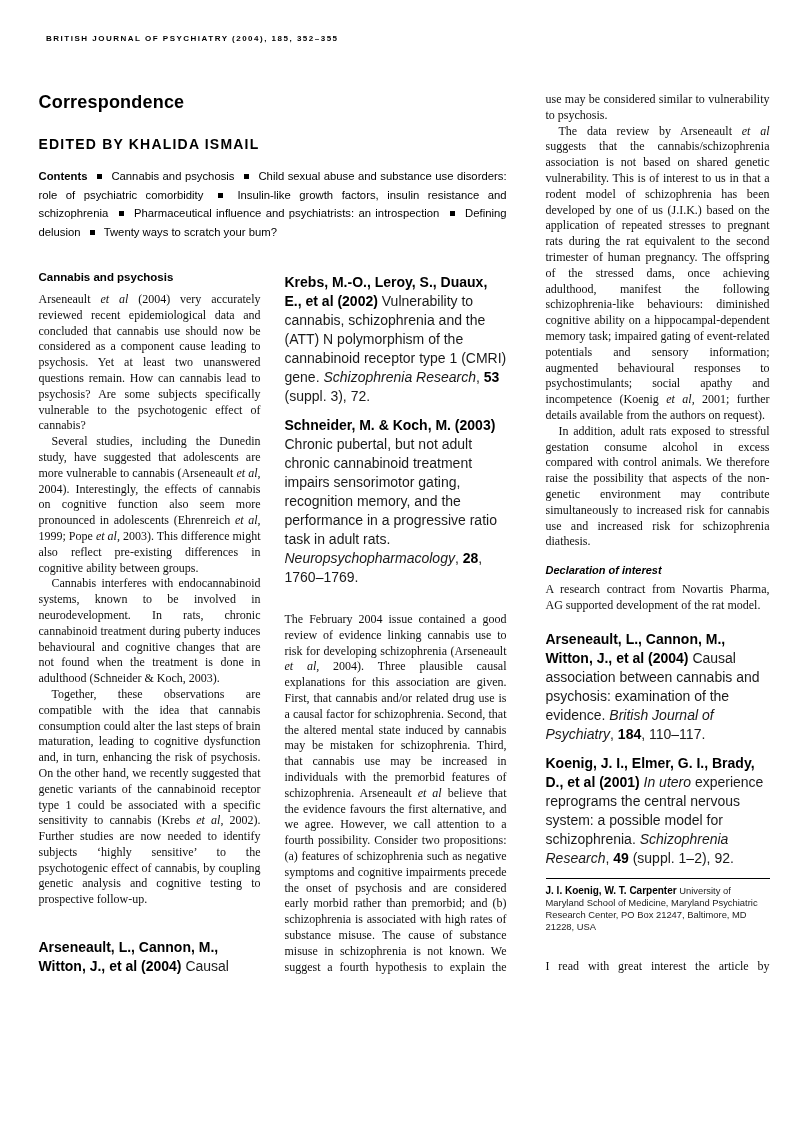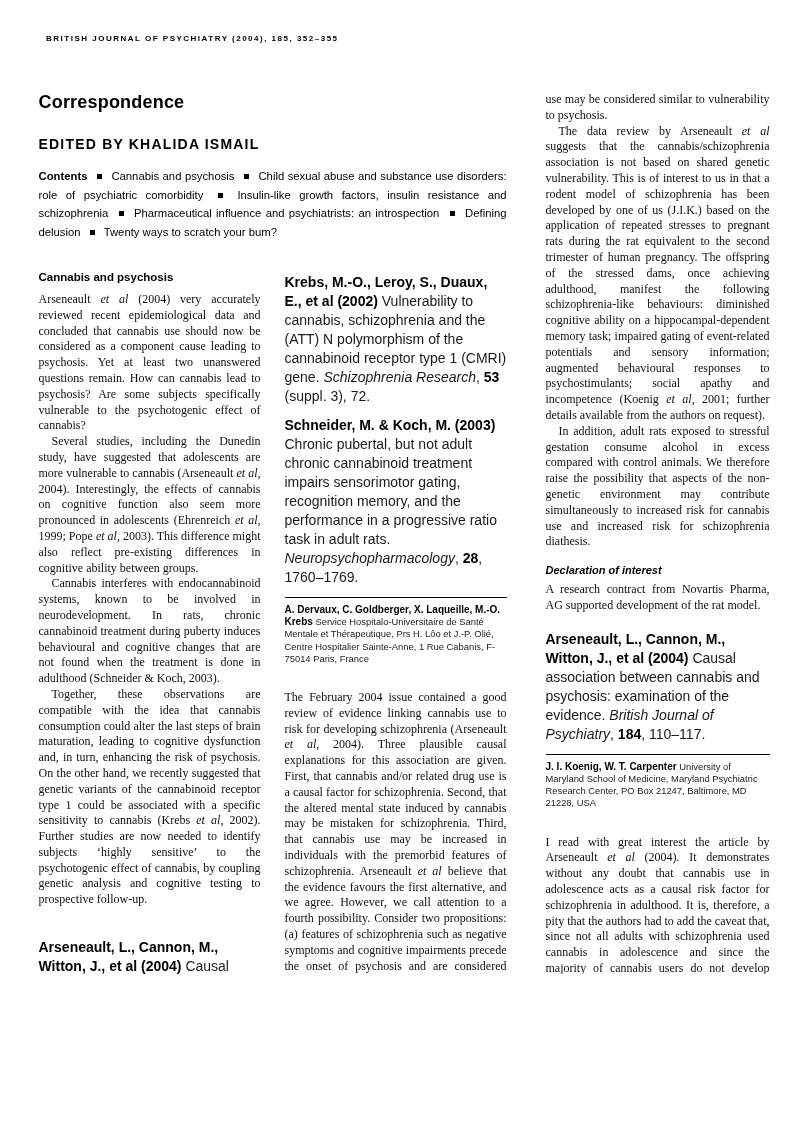--- a/index.html
+++ b/index.html
@@ -109,37 +109,35 @@
             <p class="ref"><b>Arseneault, L., Cannon, M., Witton, J., et al (2004)</b> Causal association between cannabis and psychosis: examination of the evidence. <i>British Journal of Psychiatry</i>, <b>184</b>, 110–117.</p>
             <p class="ref"><b>Ehrenreich, H., Rinn, T., Kunert, H. J., et al (1999)</b> Specific attentional dysfunction in adults following early start of cannabis use. <i>Psychopharmacology</i>, <b>142</b>, 295–301.</p>
           </div>
         </div>
 
         <div class="col">
           <div class="refs refs-top">
             <p class="ref"><b>Krebs, M.-O., Leroy, S., Duaux, E., et al (2002)</b> Vulnerability to cannabis, schizophrenia and the (ATT) N polymorphism of the cannabinoid receptor type 1 (CMRI) gene. <i>Schizophrenia Research</i>, <b>53</b> (suppl. 3), 72.</p>
             <p class="ref"><b>Schneider, M. &amp; Koch, M. (2003)</b> Chronic pubertal, but not adult chronic cannabinoid treatment impairs sensorimotor gating, recognition memory, and the performance in a progressive ratio task in adult rats. <i>Neuropsychopharmacology</i>, <b>28</b>, 1760–1769.</p>
           </div>
-          <div class="sig">
-            <p class="sig-text"><b>A. Dervaux, C. Goldberger, X. Laqueille, M.-O. Krebs</b> Service Hospitalo-Universitaire de Santé Mentale et Thérapeutique, Prs H. Lôo et J.-P. Olié, Centre Hospitalier Sainte-Anne, 1 Rue Cabanis, F-75014 Paris, France</p>
-          </div>
           <p class="body letter-start">The February 2004 issue contained a good review of evidence linking cannabis use to risk for developing schizophrenia (Arseneault <i>et al</i>, 2004). Three plausible causal explanations for this association are given. First, that cannabis and/or related drug use is a causal factor for schizophrenia. Second, that the altered mental state induced by cannabis may be mistaken for schizophrenia. Third, that cannabis use may be increased in individuals with the premorbid features of schizophrenia. Arseneault <i>et al</i> believe that the evidence favours the first alternative, and we agree. However, we call attention to a fourth possibility. Consider two propositions: (a) features of schizophrenia such as negative symptoms and cognitive impairments precede the onset of psychosis and are considered early morbid rather than premorbid; and (b) schizophrenia is associated with high rates of substance misuse. The cause of substance misuse in schizophrenia is not known. We suggest a fourth hypothesis to explain the cannabis/schizophrenia association. Substance misuse may be a morbid manifestation of some forms of schizophrenia. Vulnerability to substance</p>
         </div>
 
       </div>
     </div>
 
     <div class="col col3">
       <p class="body">use may be considered similar to vulnerability to psychosis.</p>
       <p class="body indent">The data review by Arseneault <i>et al</i> suggests that the cannabis/schizophrenia association is not based on shared genetic vulnerability. This is of interest to us in that a rodent model of schizophrenia has been developed by one of us (J.I.K.) based on the application of repeated stresses to pregnant rats during the rat equivalent to the second trimester of human pregnancy. The offspring of the stressed dams, once achieving adulthood, manifest the following schizophrenia-like behaviours: diminished cognitive ability on a hippocampal-dependent memory task; impaired gating of event-related potentials and sensory information; augmented behavioural responses to psychostimulants; social apathy and incompetence (Koenig <i>et al</i>, 2001; further details available from the authors on request).</p>
       <p class="body indent">In addition, adult rats exposed to stressful gestation consume alcohol in excess compared with control animals. We therefore raise the possibility that aspects of the non-genetic environment may contribute simultaneously to increased risk for cannabis use and increased risk for schizophrenia diathesis.</p>
       <h3 class="decl-heading">Declaration of interest</h3>
       <p class="body">A research contract from Novartis Pharma, AG supported development of the rat model.</p>
       <div class="refs refs-mid">
         <p class="ref"><b>Arseneault, L., Cannon, M., Witton, J., et al (2004)</b> Causal association between cannabis and psychosis: examination of the evidence. <i>British Journal of Psychiatry</i>, <b>184</b>, 110–117.</p>
+        <p class="ref"><b>Koenig, J. I., Elmer, G. I., Brady, D., et al (2001)</b> <i>In utero</i> experience reprograms the central nervous system: a possible model for schizophrenia. <i>Schizophrenia Research</i>, <b>49</b> (suppl. 1–2), 92.</p>
       </div>
       <div class="sig">
         <p class="sig-text"><b>J. I. Koenig, W. T. Carpenter</b> University of Maryland School of Medicine, Maryland Psychiatric Research Center, PO Box 21247, Baltimore, MD 21228, USA</p>
       </div>
       <p class="body letter-start">I read with great interest the article by Arseneault <i>et al</i> (2004). It demonstrates without any doubt that cannabis use in adolescence acts as a causal risk factor for schizophrenia in adulthood. It is, therefore, a pity that the authors had to add the caveat that, since not all adults with schizophrenia used cannabis in adolescence and since the majority of cannabis users do not develop schizophrenia in adulthood, cannabis can be neither a sufficient nor a</p>
     </div>
 
   </div>
 
   <div class="footer">

